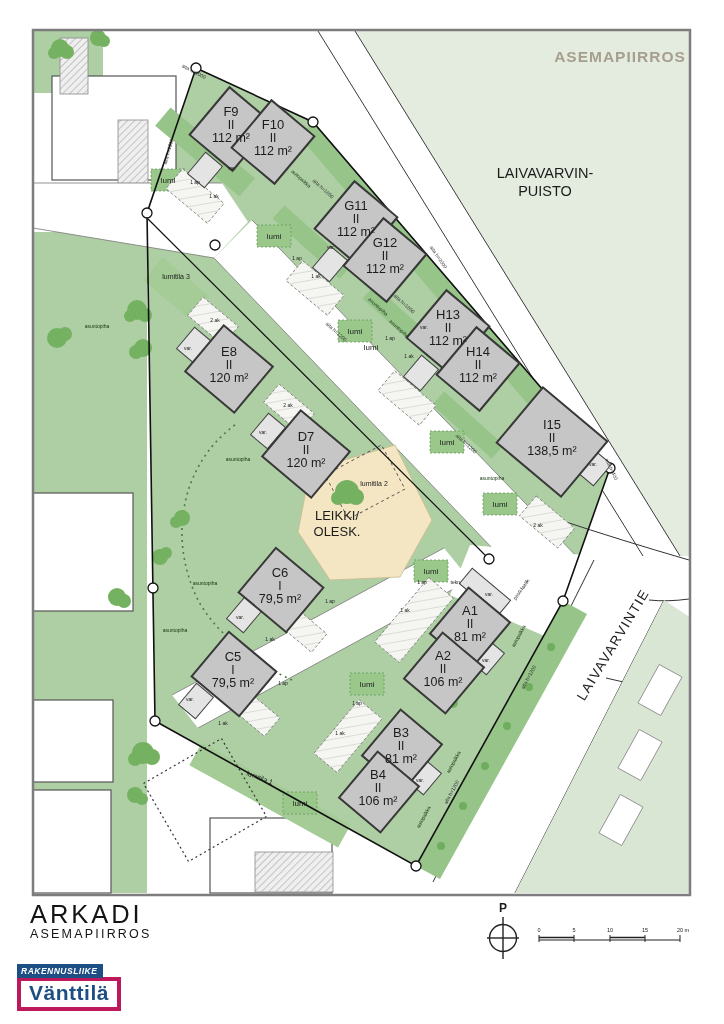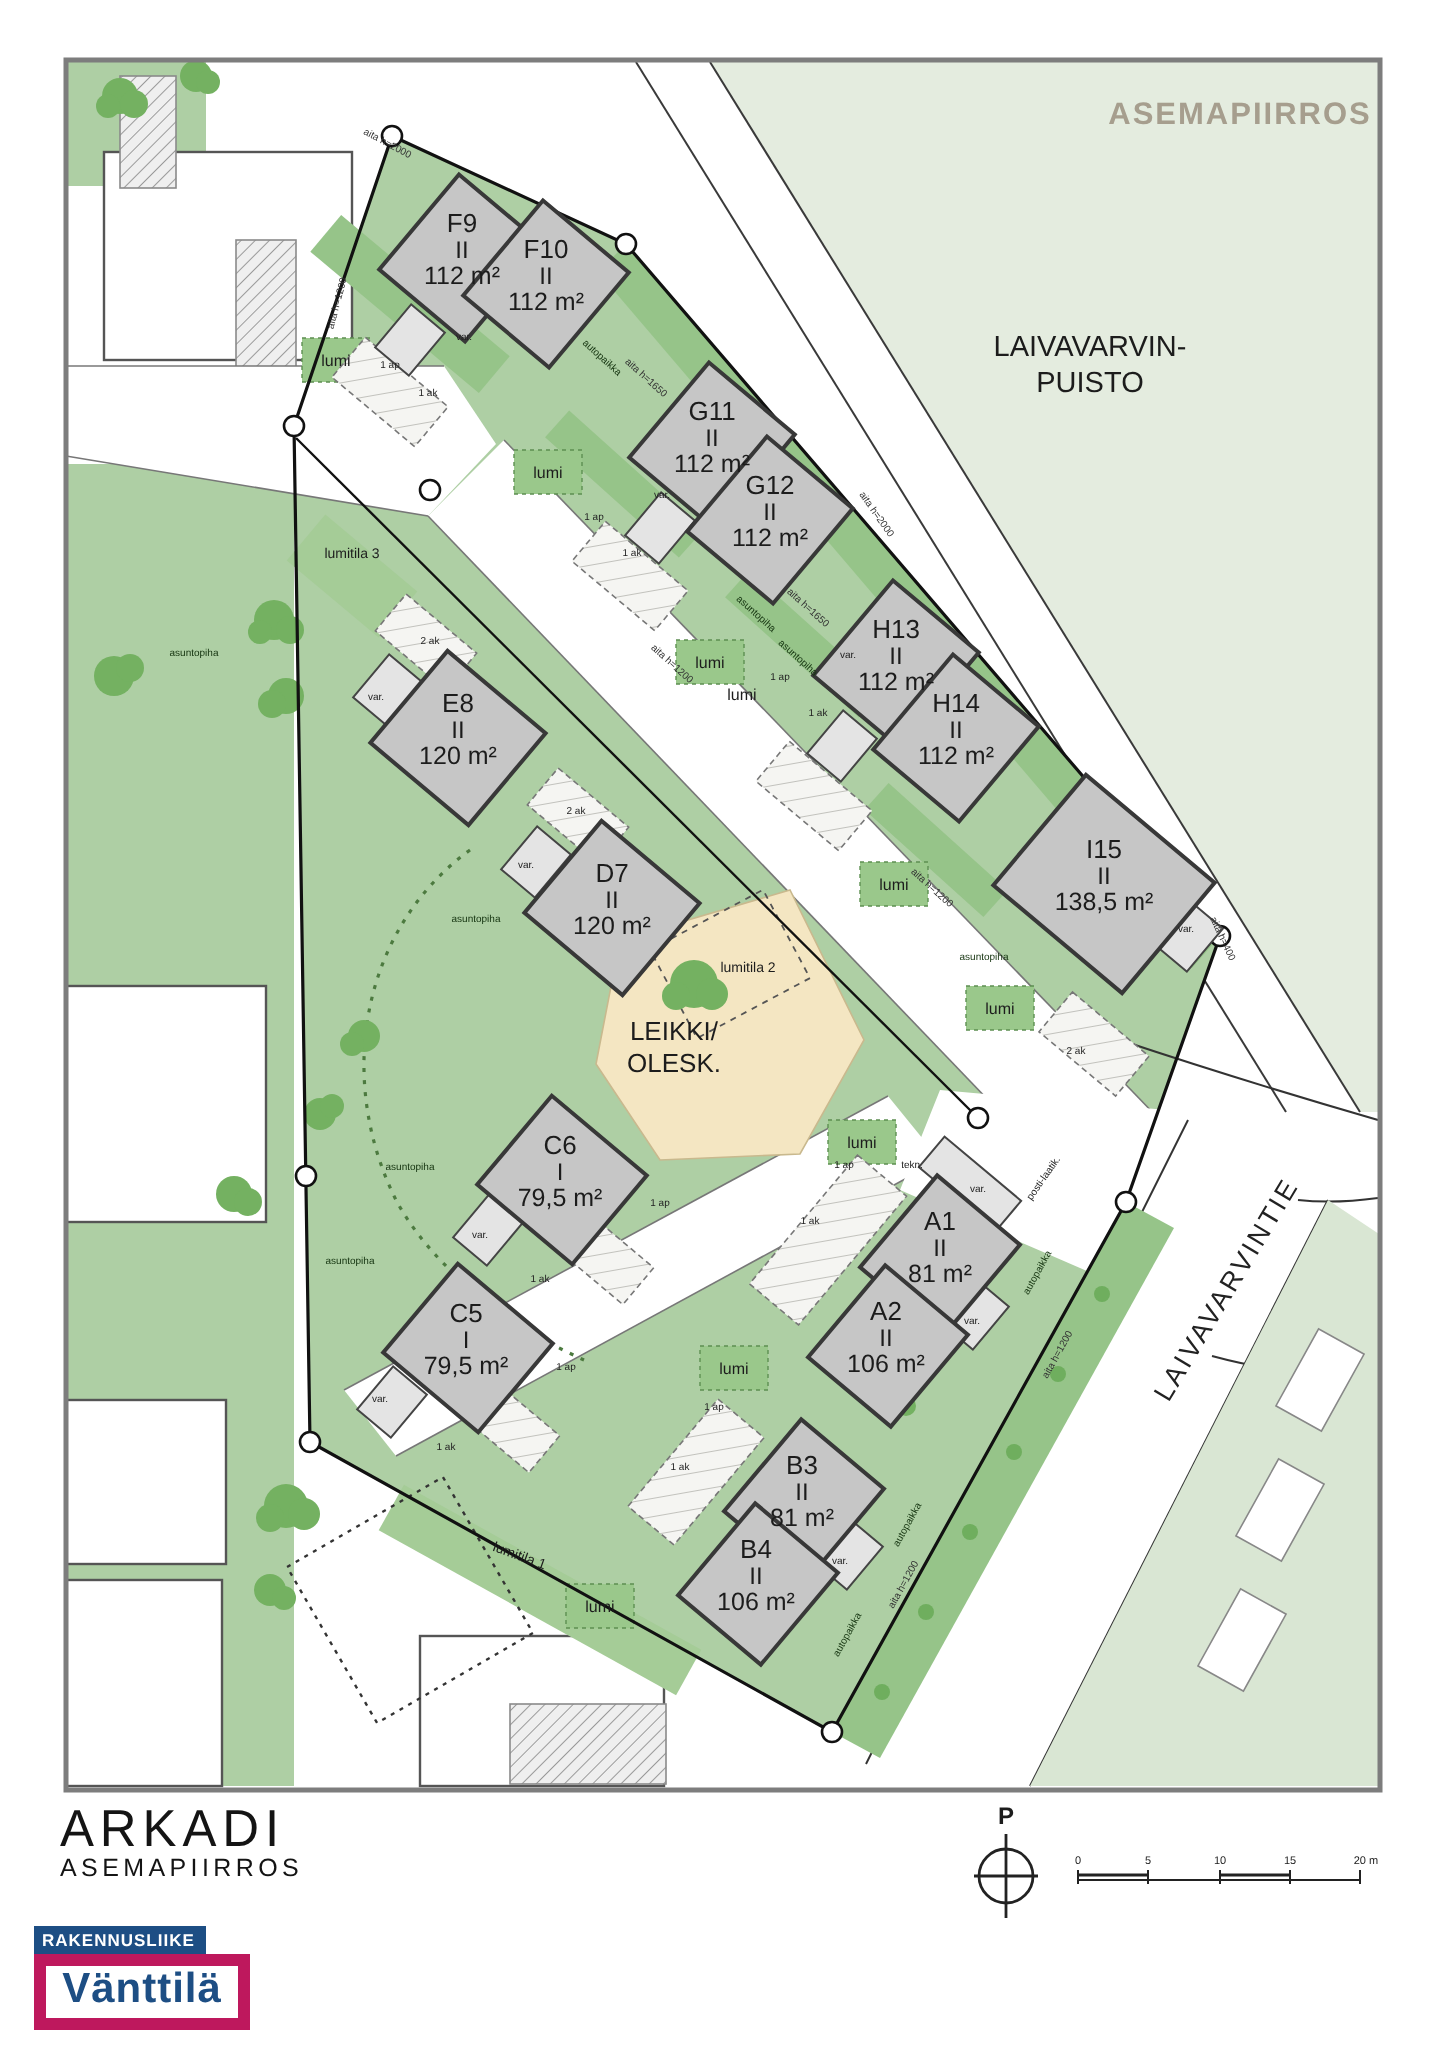--- a/index.html
+++ b/index.html
@@ -15,22 +15,22 @@
   .lumi{font-size:8px;} .ltila{font-size:7px;}
   .tiny{font-size:5px;fill:#222;} .fence{font-size:5px;fill:#333;}
   .yard{font-size:5px;fill:#14330f;}
   .scl{font-size:5.5px;} .north{font-size:12px;font-weight:bold;}
   
   .arch{position:absolute;left:30px;top:901px;color:#141414;}
   .arch-1{font-size:26px;letter-spacing:3px;font-weight:400;line-height:26px;transform:scaleX(.98);transform-origin:left;}
   .arch-2{font-size:12.5px;letter-spacing:2.2px;line-height:14px;}
   .vanttila{position:absolute;left:17px;top:960px;width:104px;}
   .v-banner{display:inline-block;background:#1d4e84;color:#ffffff;font-size:8.5px;font-weight:bold;
-            letter-spacing:.5px;padding:2px 6px 2px 4px;position:relative;z-index:2;}
-  .v-box{border:6px solid #be185d;background:#ffffff;margin-top:-1px;padding:0 6px 2px 6px;
+            letter-spacing:.5px;padding:2px 6px 2px 4px;position:relative;z-index:2;font-style:italic;}
+  .v-box{border:4px solid #be185d;background:#ffffff;margin-top:-1px;padding:0 6px 2px 6px;
          font-size:21px;font-weight:bold;color:#1d4e84;letter-spacing:.5px;width:84px;text-align:center;}
 </style>
 </head>
 <body>
 <div id="page">
 
 <svg width="724" height="1024" viewBox="0 0 724 1024">
   <defs>
     <pattern id="hatch" width="5" height="5" patternUnits="userSpaceOnUse" patternTransform="rotate(45)">
       <rect width="5" height="5" fill="#efefef"></rect>

